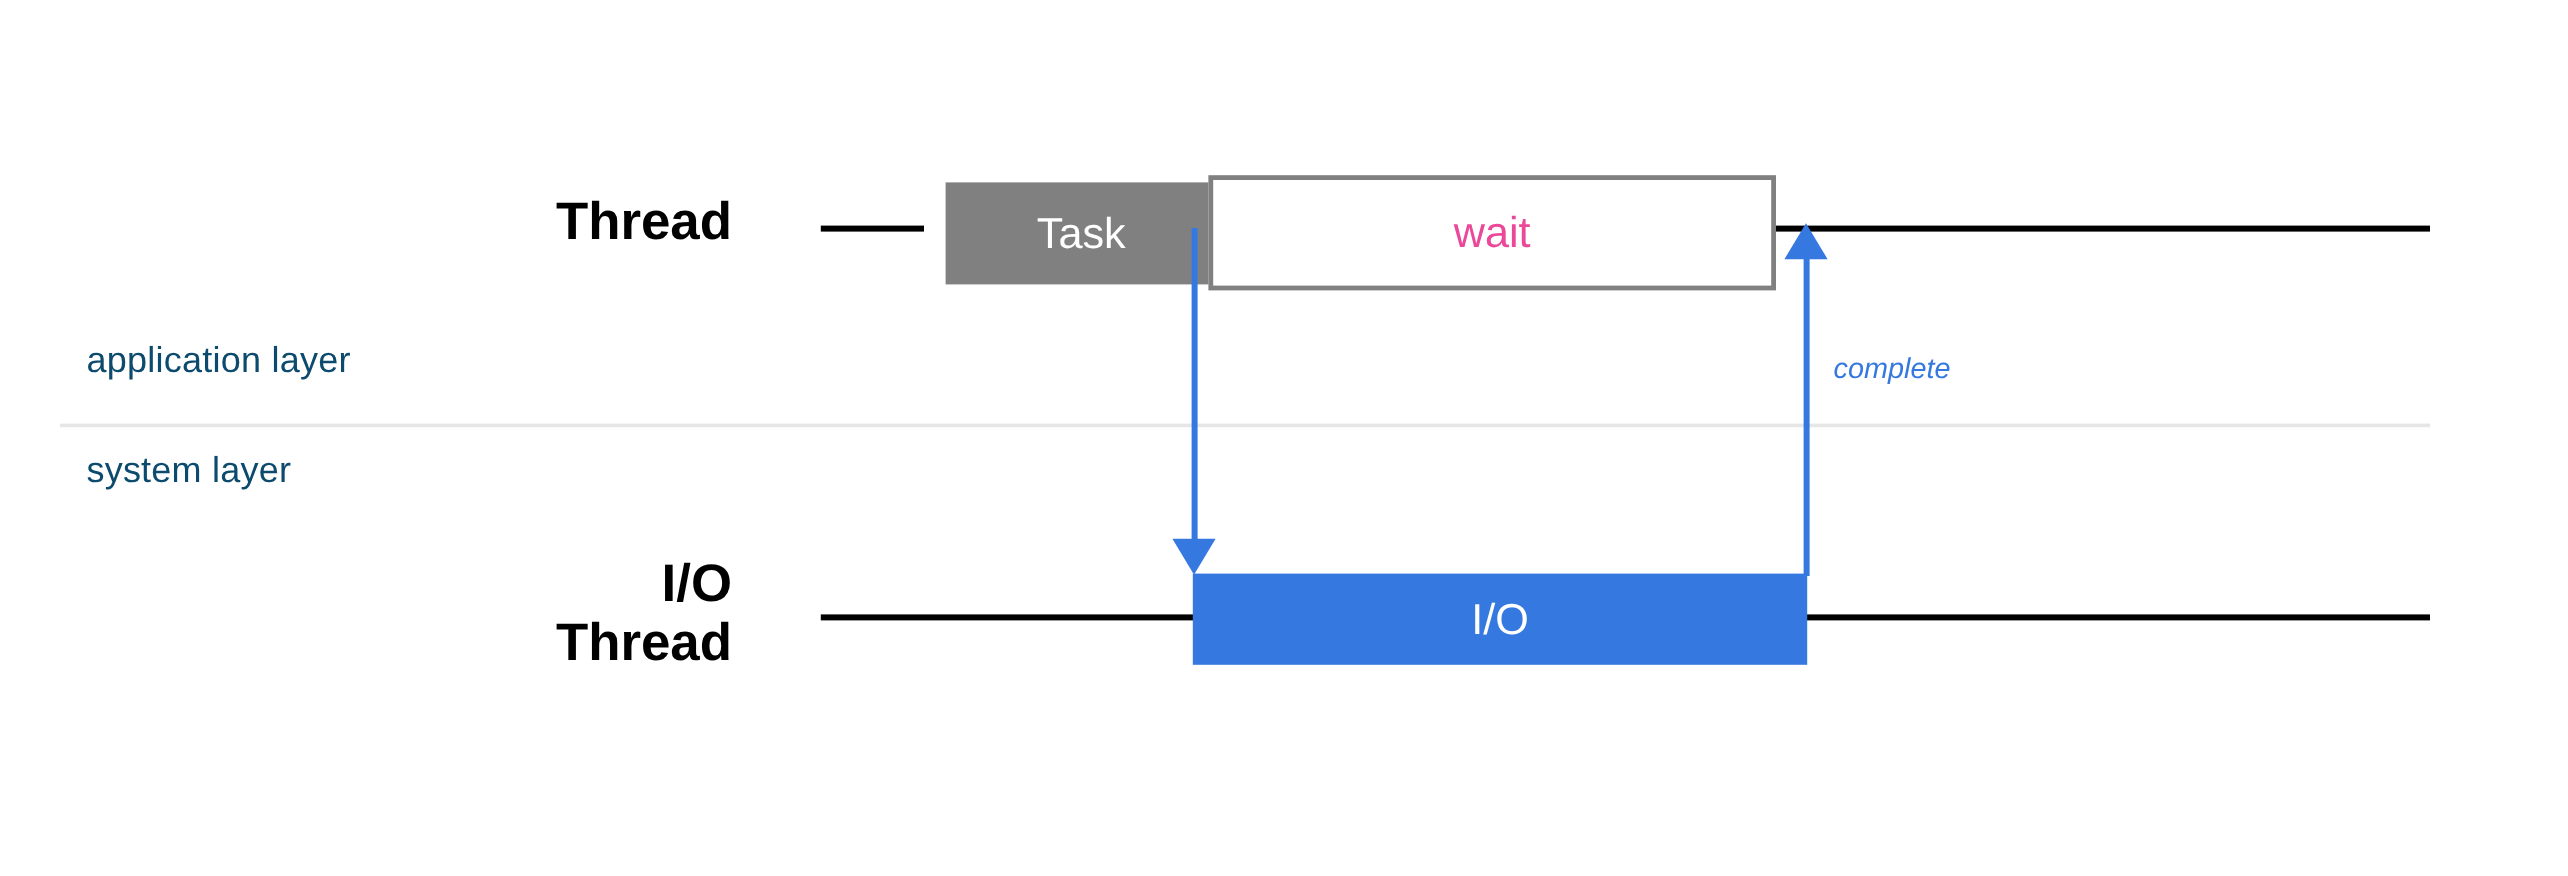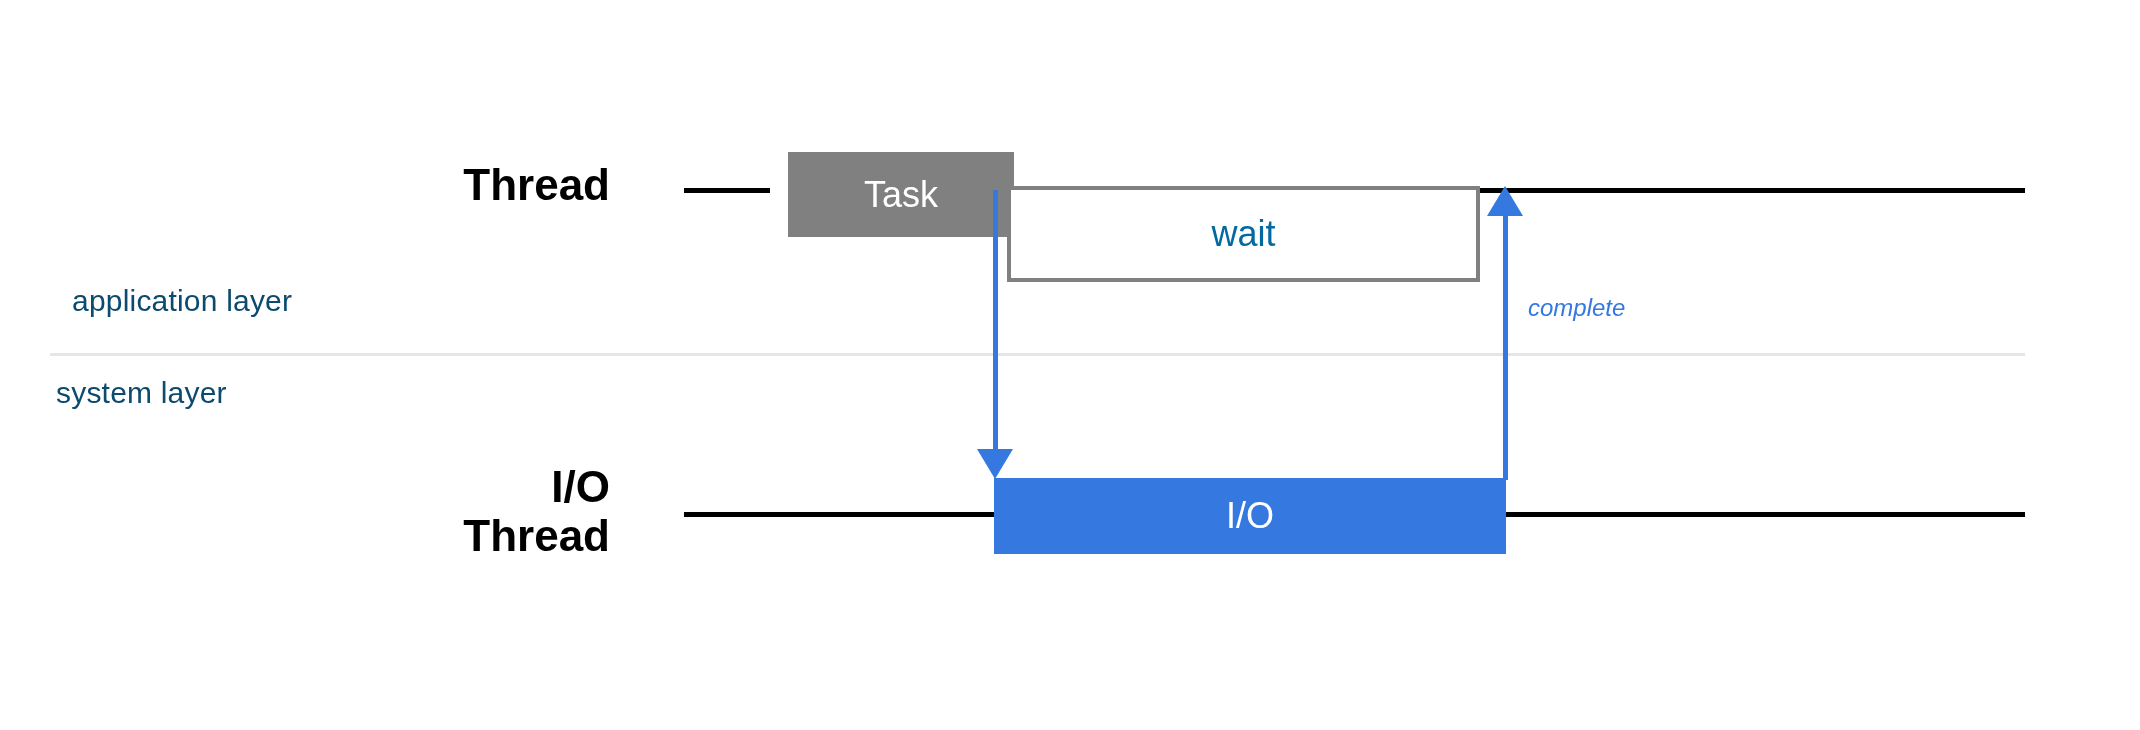--- a/index.html
+++ b/index.html
@@ -21,21 +21,21 @@
   
   .layer-label {
     position: absolute;
     color: #0c4a6e;
     font-size: 30px;
     font-weight: 400;
     letter-spacing: 0.2px;
     white-space: nowrap;
   }
   #app-layer-label { left: 72px; top: 284px; }
-  #sys-layer-label { left: 56px; top: 376px; }
+  #sys-layer-label { left: 72px; top: 376px; }
 
   .layer-divider {
     position: absolute;
     left: 50px;
     top: 353px;
     width: 1975px;
     height: 3px;
     background: #e6e6e6;
   }
 
@@ -89,22 +89,21 @@
     background: #808080;
     color: #ffffff;
   }
   #wait-box {
     left: 1007px;
     top: 146px;
     width: 473px;
     height: 96px;
     background: #ffffff;
     border: 4px solid #808080;
-    color: #0369a1;
-    margin-top: 40px;
+    color: #ec4899;
   }
   #io-box {
     left: 994px;
     top: 478px;
     width: 512px;
     height: 76px;
     background: #3579E0;
     color: #ffffff;
   }
 

